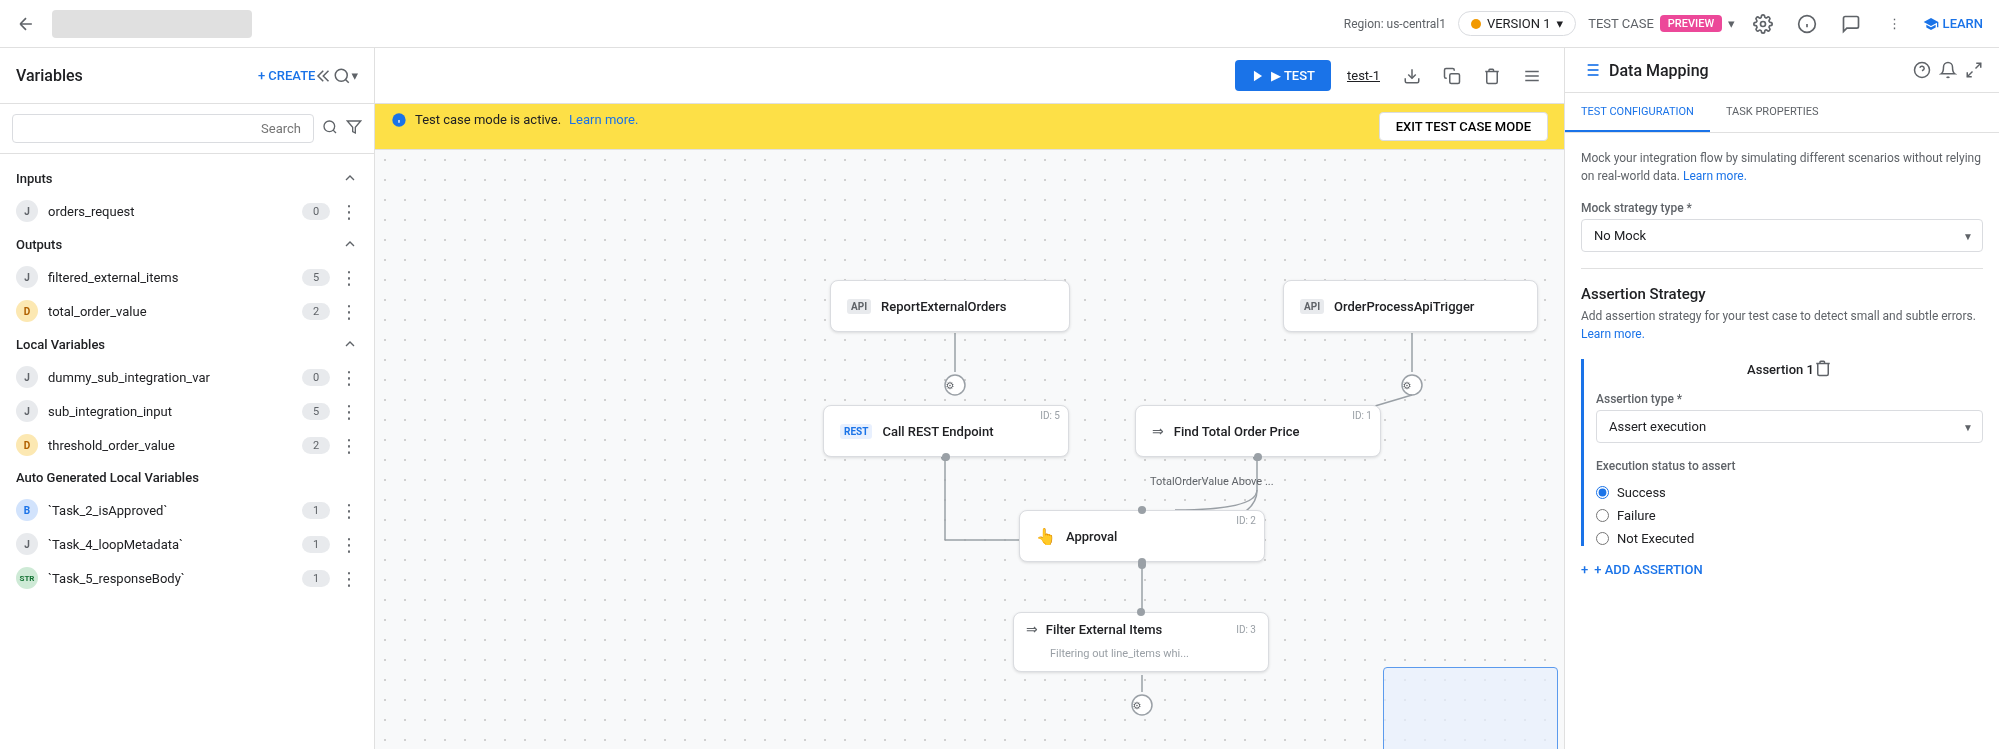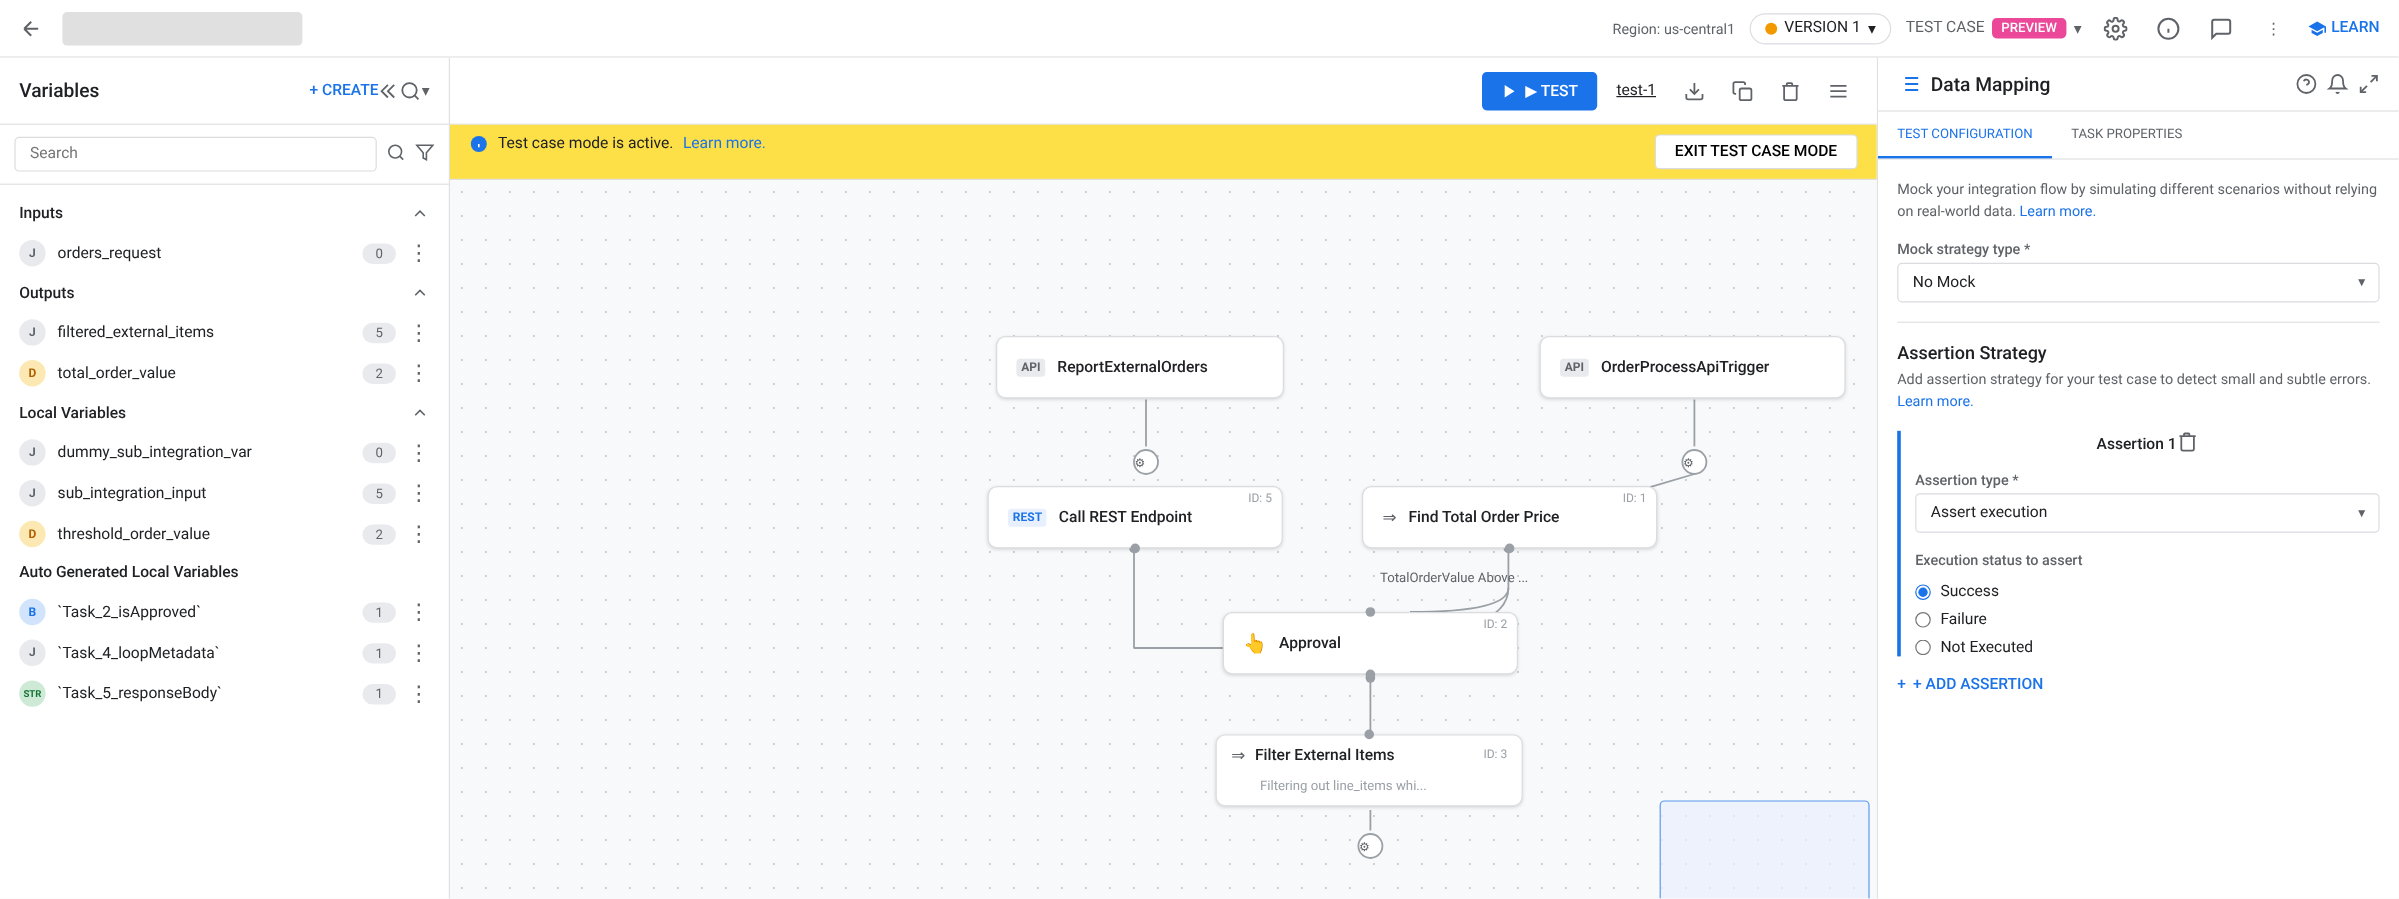--- a/index.html
+++ b/index.html
@@ -141,20 +141,21 @@
       gap: 8px;
     }
     .search-input {
       flex: 1;
       border: 1px solid #dadce0;
       border-radius: 4px;
       padding: 6px 12px;
       font-size: 13px;
       color: #5f6368;
       outline: none;
+      text-align: right;
     }
     .search-icon-btn {
       color: #5f6368;
       cursor: pointer;
     }
     .filter-icon-btn {
       color: #5f6368;
       cursor: pointer;
     }
     .sidebar-content {

